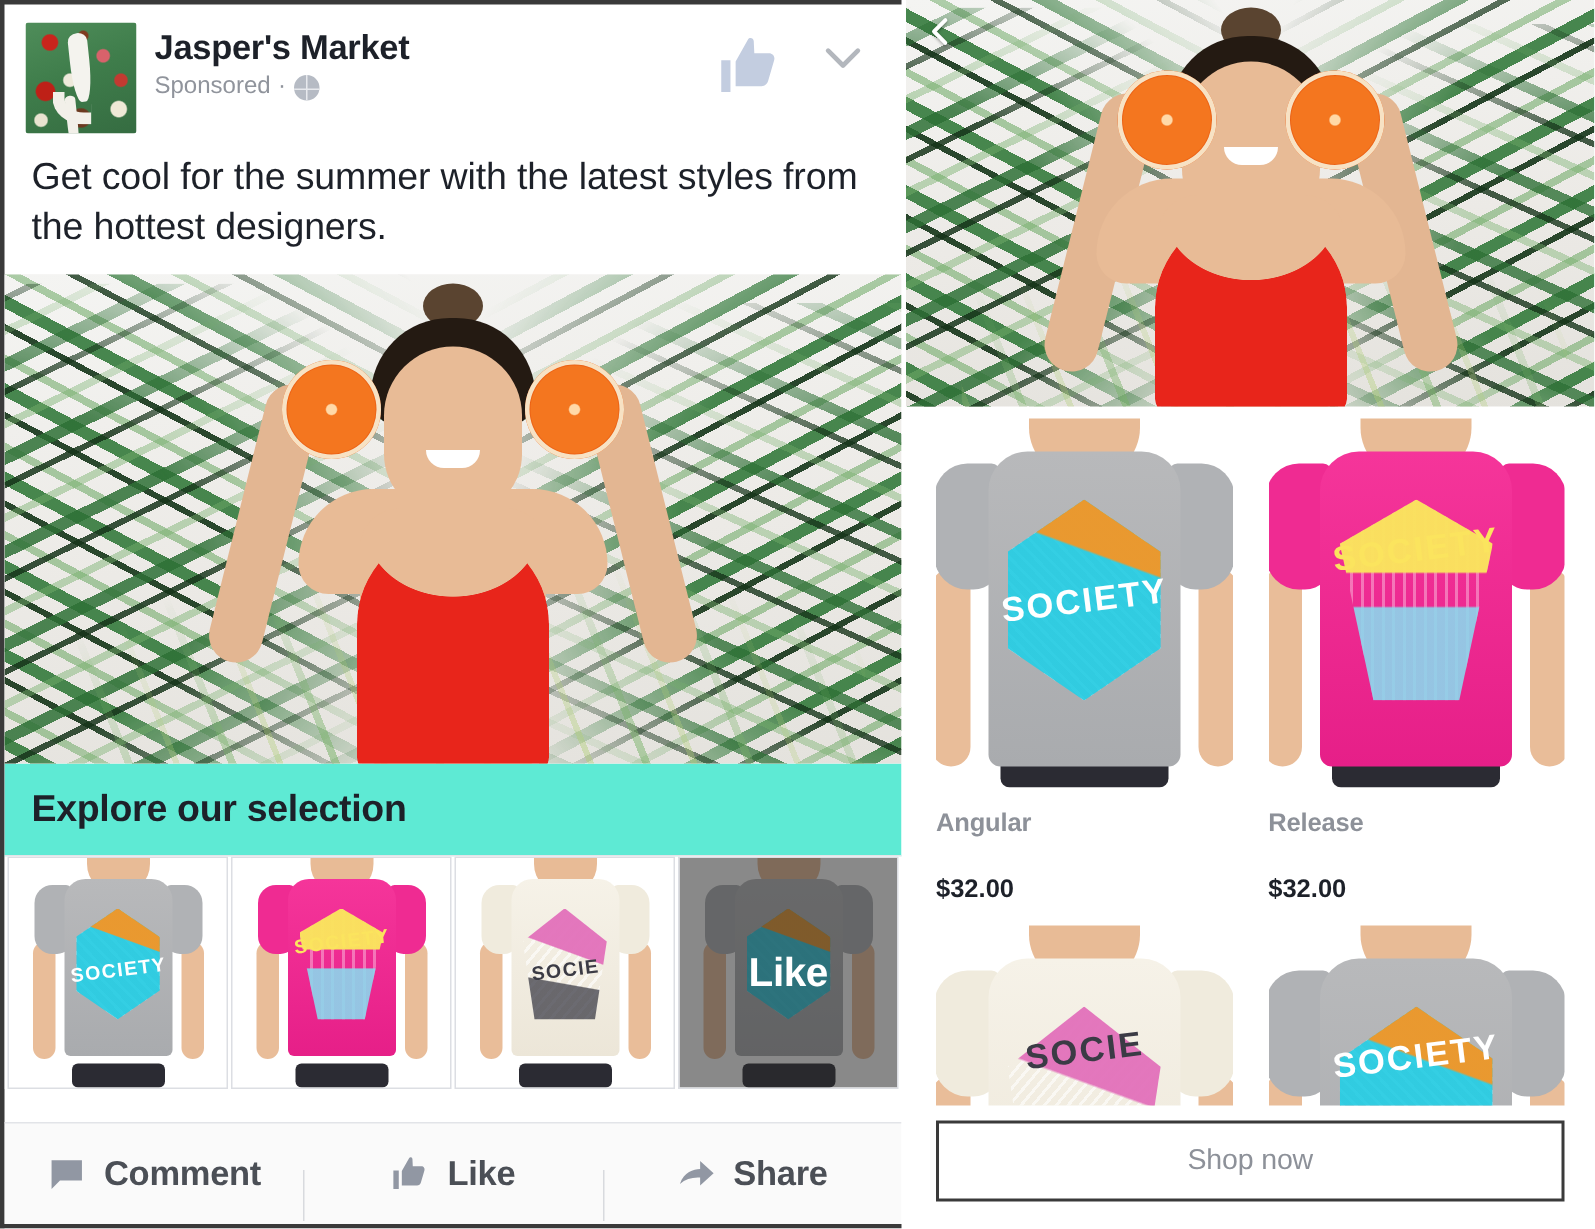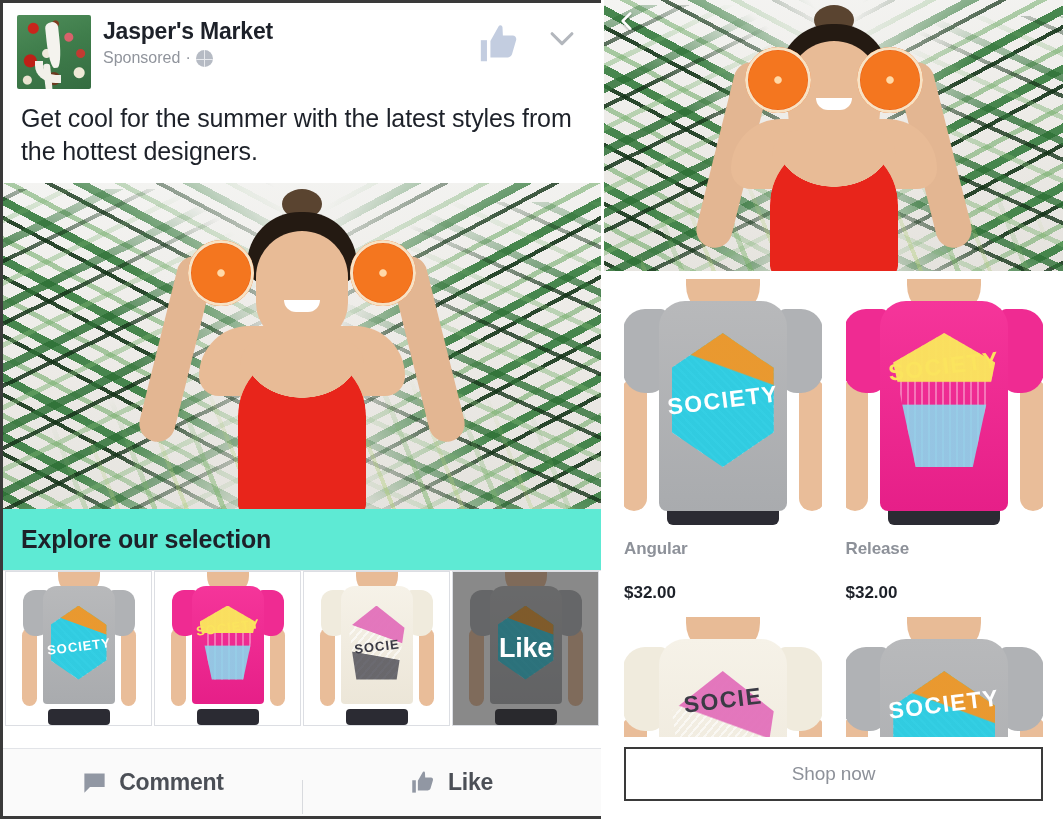--- a/index.html
+++ b/index.html
@@ -595,20 +595,26 @@
         </svg>
         <span>Comment</span>
       </div>
       <div class="action">
         <svg class="act-ico" viewBox="0 0 24 24" fill="currentColor">
           <path d="M2 10h3.2v11H2z"></path>
           <path d="M7 10.4l4.3-7.6c.5-.9 1.9-.6 2 .5l.2 4.3h5.1c1.3 0 2.2 1.2 1.8 2.4l-2.1 7.2c-.3 1-1.2 1.8-2.3 1.8H7z"></path>
         </svg>
         <span>Like</span>
       </div>
+      <div class="action">
+        <svg class="act-ico" viewBox="0 0 24 24" fill="currentColor">
+          <path d="M2 18c2.5-7 8-8.6 12-8.8V4.5l8 7.2-8 7.2v-4.7c-4.6-.3-8.6.9-12 3.8z"></path>
+        </svg>
+        <span>Share</span>
+      </div>
     </div>
 
   </div>
 
   <div class="canvas-panel">
 
     <div class="canvas-hero">
       <svg class="back-chevron" viewBox="0 0 24 24" fill="none" stroke="currentColor" stroke-width="2.4" stroke-linecap="round" stroke-linejoin="round">
         <polyline points="15 5 8 12 15 19"></polyline>
       </svg>

